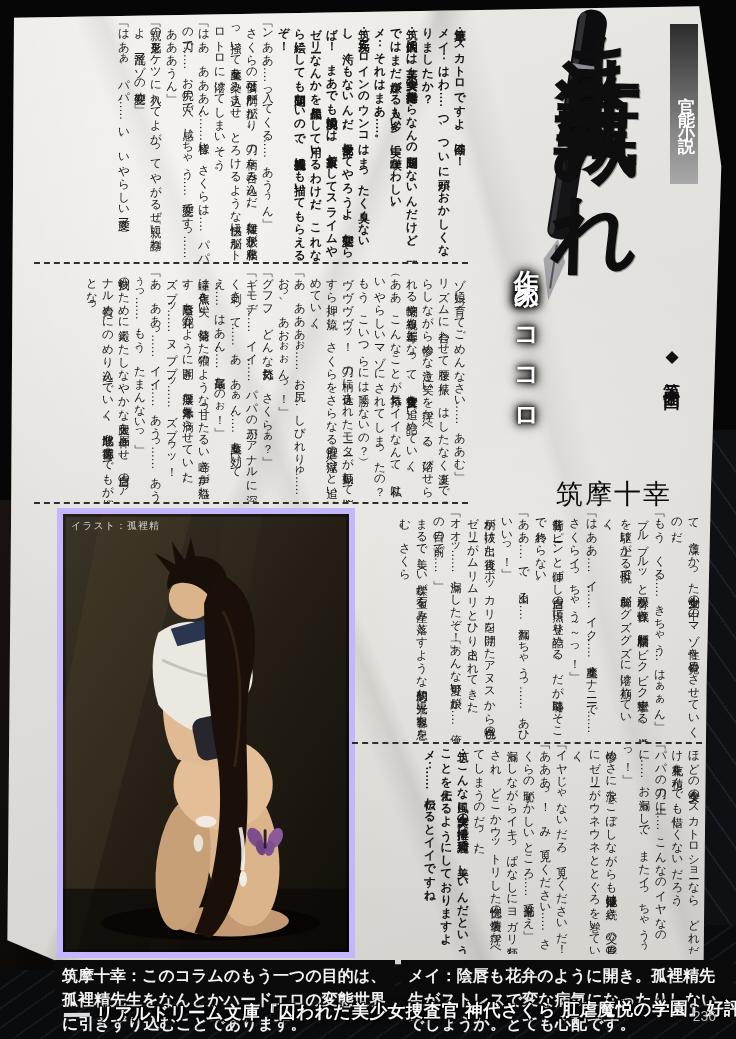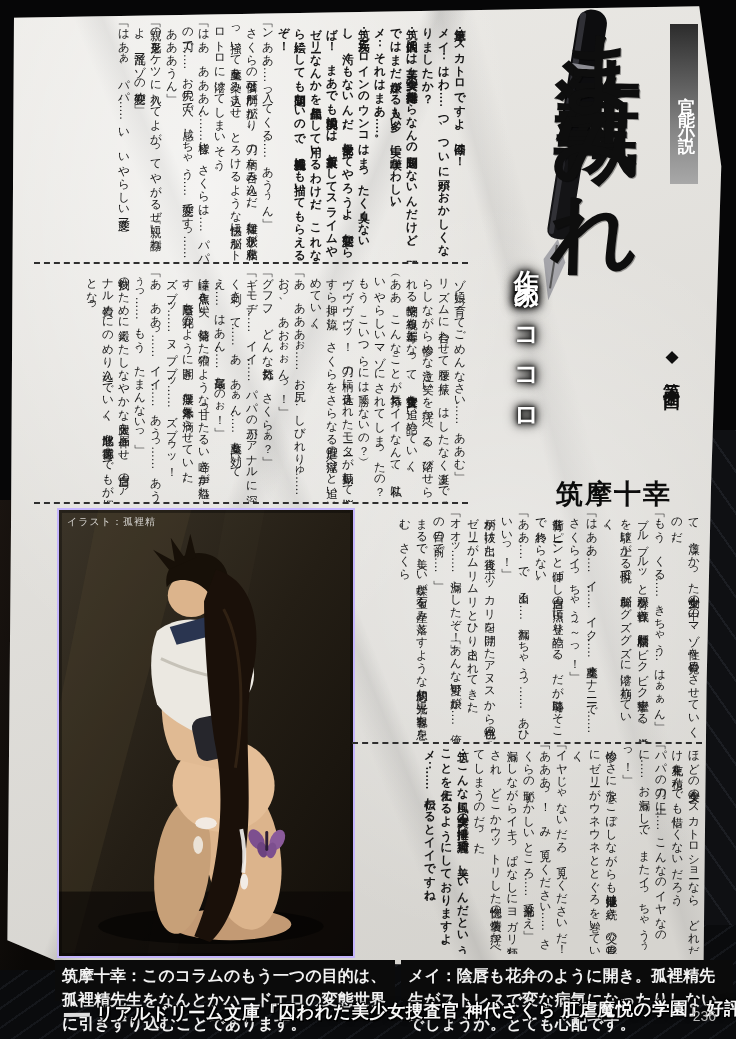--- a/index.html
+++ b/index.html
@@ -35,37 +35,37 @@
   .title{position:absolute;top:22px;left:536px;height:482px;z-index:4;margin:0;
     writing-mode:vertical-rl;font-size:86px;font-weight:900;color:#0e0e0e;
     letter-spacing:-17px;transform:rotate(1.5deg);text-shadow:1px 1px 0 rgba(0,0,0,.35);}
   .subtitle{position:absolute;top:250px;left:510px;z-index:5;
     writing-mode:vertical-rl;font-size:25px;font-weight:bold;color:#fff;letter-spacing:11px;
     text-shadow:0 0 3px #000,0 0 6px #000,0 0 10px #000,0 0 14px #000;}
   .episode{position:absolute;top:346px;left:660px;z-index:4;
     writing-mode:vertical-rl;font-size:17px;font-weight:bold;color:#0f0f0f;letter-spacing:3px;}
   .author{position:absolute;top:476px;left:556px;z-index:4;
     font-family:"Liberation Sans","DejaVu Sans",sans-serif;
-    font-size:27px;font-weight:700;color:#0c0c0c;letter-spacing:2px;}
+    font-size:27px;font-weight:400;color:#0c0c0c;letter-spacing:2px;}
 
   
   .tblock{position:absolute;z-index:3;writing-mode:vertical-rl;color:#161616;
     overflow:hidden;font-size:11.5px;}
   .tblock p{margin:0;}
   .tblock p.speaker{font-weight:bold;}
   .block1{left:12px;top:20px;width:456px;height:242px;line-height:16px;}
   .block2{left:34px;top:262px;width:434px;height:226px;line-height:16px;
     border-top:2px dashed #2e2e2e;border-bottom:2px dashed #2e2e2e;padding:6px 0;}
   .block3{left:352px;top:504px;width:350px;height:226px;line-height:17px;
     border-bottom:2px dashed #2e2e2e;padding:6px 0;}
   .block4{left:352px;top:742px;width:350px;height:212px;line-height:16.5px;}
 
   
   .illustration{position:absolute;left:57px;top:508px;width:298px;height:450px;z-index:3;margin:0;
-    border:2px solid #c4b5fd;background:#17120c;box-sizing:border-box;}
+    border:6px solid #c4b5fd;background:#17120c;box-sizing:border-box;}
   .illustration svg{display:block;width:100%;height:100%;}
   .illo-credit{position:absolute;top:5px;left:8px;color:#d6d4d0;
     font-family:"Liberation Sans","DejaVu Sans",sans-serif;font-size:10px;letter-spacing:1px;}
 
   
   .note{position:absolute;z-index:3;background:#0b0b0b;color:#f2f2f2;
     font-family:"Liberation Sans","DejaVu Sans",sans-serif;font-size:16px;font-weight:bold;
     line-height:1.5;padding:4px 7px;box-sizing:border-box;}
   .note-left{left:55px;top:960px;width:340px;height:41px;}
   .note-right{left:401px;top:960px;width:332px;height:41px;}

